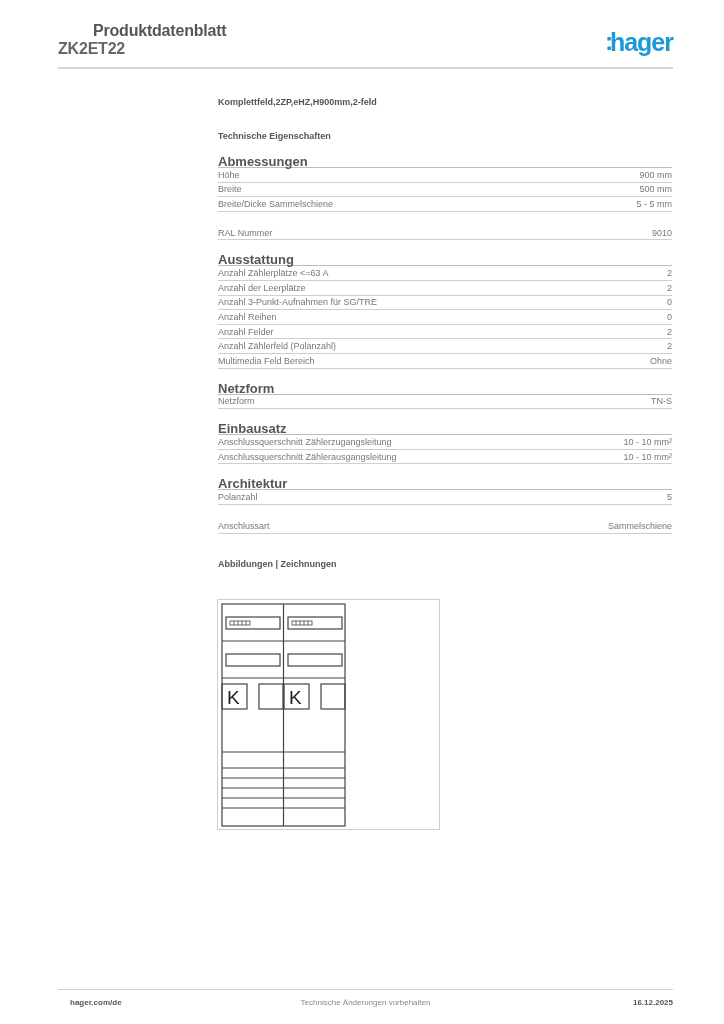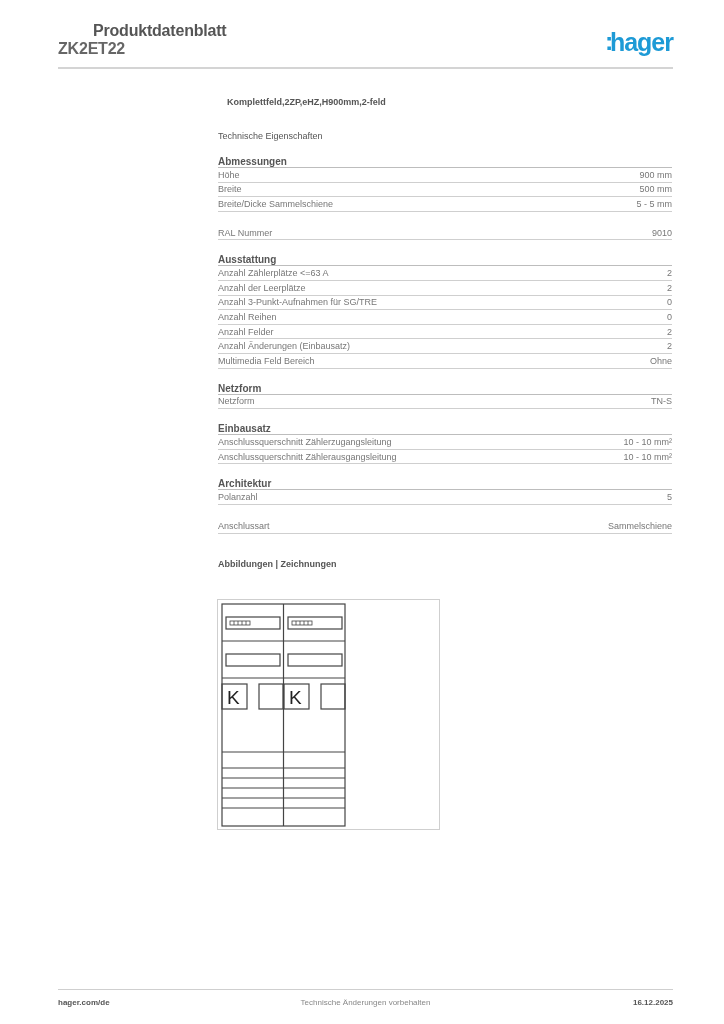--- a/index.html
+++ b/index.html
@@ -7,37 +7,37 @@
   body { position: relative; font-family: "Liberation Sans", "DejaVu Sans", sans-serif; color: #5a5a5a; }
 
   .page-header { position: absolute; left: 58px; top: 20px; width: 615px; height: 50px; }
   .doc-title { position: absolute; left: 0; top: 2px; font-size: 16px; font-weight: bold; color: #555; letter-spacing: -0.2px; margin-left: 35px; }
   .doc-code { position: absolute; left: 0; top: 20px; font-size: 16px; color: #666; letter-spacing: -0.2px; font-weight: bold; }
   .logo { position: absolute; right: 0; top: 8px; font-size: 25px; font-weight: bold; color: #1d9ad6; letter-spacing: -1px; font-family: "Liberation Sans", sans-serif; }
   .logo .colon { display: inline-block; width: 5px; position: relative; top: -1px; }
   .header-rule { position: absolute; left: 58px; top: 67px; width: 615px; height: 2px; background: #d4d4d4; }
 
   .content { position: absolute; left: 218px; top: 96px; width: 454px; }
-  .product-desc { font-size: 9px; font-weight: bold; color: #555; height: 12px; line-height: 12px; margin-left: 9px; }
-  .tech-title { margin-top: 22px; font-size: 9px; font-weight: normal; color: #555; height: 12px; line-height: 12px; }
+  .product-desc { font-size: 9px; font-weight: bold; color: #555; height: 12px; line-height: 12px; }
+  .tech-title { margin-top: 22px; font-size: 9px; font-weight: bold; color: #555; height: 12px; line-height: 12px; }
 
   .section { margin-top: 14px; }
   .section:first-of-type { margin-top: 14px; }
-  .section-title { font-size: 10px; font-weight: bold; color: #555; height: 12px; line-height: 12px; border-bottom: 1px solid #bdbdbd; }
+  .section-title { font-size: 13px; font-weight: bold; color: #555; height: 12px; line-height: 12px; border-bottom: 1px solid #bdbdbd; }
   .row { display: flex; justify-content: space-between; align-items: center; height: 14.6px; font-size: 9px; color: #777; border-bottom: 1px solid #cfcfcf; }
   .row .val { }
 
   .figures-title { margin-top: 24px; font-size: 9px; font-weight: bold; color: #555; height: 12px; line-height: 12px; }
 
   .drawing-frame { position: absolute; left: 217px; top: 599px; width: 223px; height: 231px; border: 1px solid #cfcfcf; background: #fff; }
   .drawing-frame svg { position: absolute; left: 0; top: 0; }
 
   .footer-rule { position: absolute; left: 58px; top: 989px; width: 615px; height: 1px; background: #cfcfcf; }
   .footer { position: absolute; left: 58px; top: 998px; width: 615px; height: 12px; font-size: 8px; }
-  .footer-left { position: absolute; left: 0; top: 0; font-weight: bold; color: #555; }
+  .footer-left { position: absolute; left: 12px; top: 0; font-weight: bold; color: #555; }
   .footer-center { position: absolute; left: 0; width: 100%; text-align: center; top: 0; color: #888; }
   .footer-right { position: absolute; right: 0; top: 0; font-weight: bold; color: #555; }
 </style>
 </head>
 <body>
 
 <div class="page-header">
   <div class="doc-title">Produktdatenblatt</div>
   <div class="doc-code">ZK2ET22</div>
   <div class="logo"><span class="colon">:</span><span>hager</span></div>
@@ -87,21 +87,21 @@
       </div>
     <div class="row">
         <span>Anzahl Reihen</span>
         <span class="val">0</span>
       </div>
     <div class="row">
         <span>Anzahl Felder</span>
         <span class="val">2</span>
       </div>
     <div class="row">
-        <span>Anzahl Änderungen (Einbausatz)</span>
+        <span>Anzahl Zählerfeld (Polanzahl)</span>
         <span class="val">2</span>
       </div>
     <div class="row">
         <span>Multimedia Feld Bereich</span>
         <span class="val">Ohne</span>
       </div>
   </div>
 
   <div class="section">
     <div class="section-title">Netzform</div>

